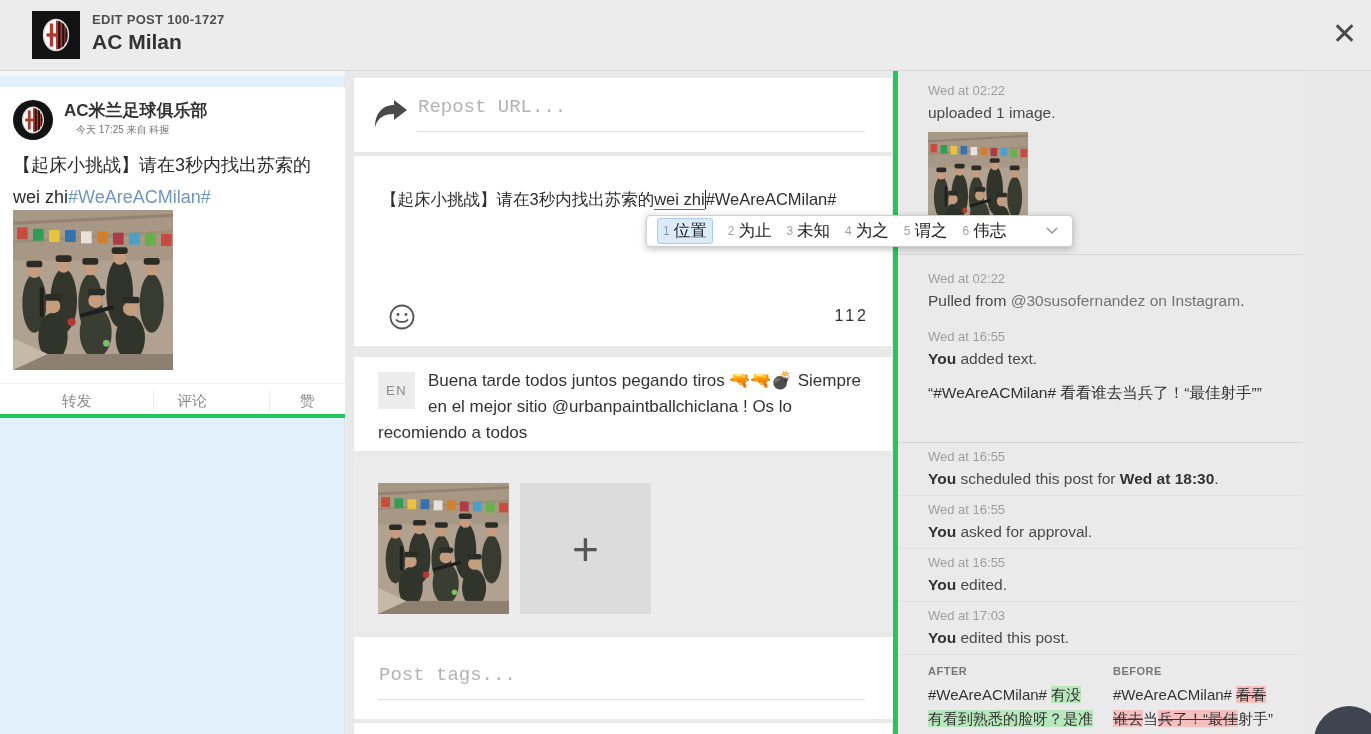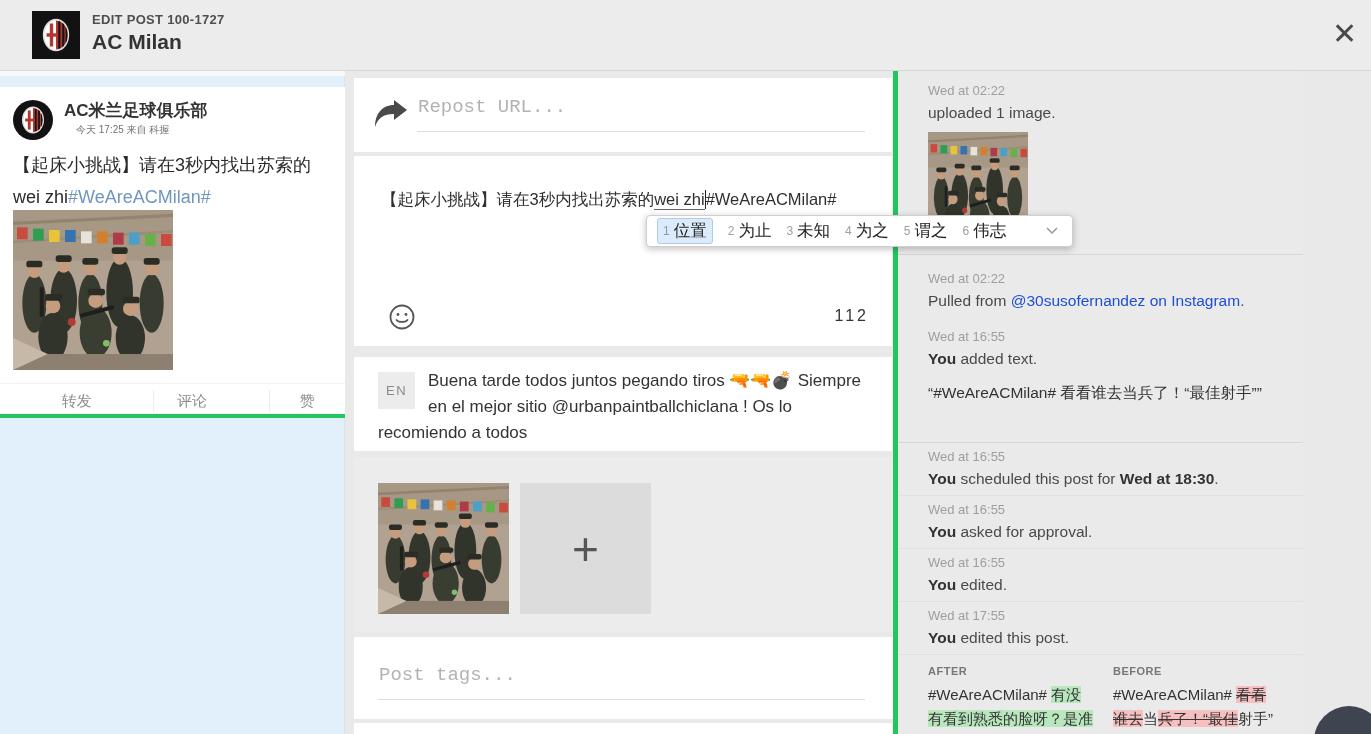--- a/index.html
+++ b/index.html
@@ -60,21 +60,21 @@
   .card-bottom{left:354px;top:723px;width:538px;height:11px;}
 
   
   .right-panel{position:absolute;left:893px;top:71px;width:410px;height:663px;background:#eaeaea;border-left:5px solid #22c55e;overflow:hidden;}
   .entry{padding:8px 24px 10px 30px;}
   .entry.div-strong{border-top:1px solid #d6d6d6;}
   .entry.div-soft{border-top:1px solid #e0e0e0;}
   .e-time{font-size:13px;color:#9e9e9e;margin-bottom:4px;}
   .e-body{font-size:15.5px;color:#4a4a4a;line-height:22px;}
   .e-body .b{font-weight:bold;color:#333;}
-  .e-body .lnk{color:#1d4ed8;cursor:pointer;}
+  .e-body .lnk{color:#737373;cursor:pointer;}
   .e-photo{width:100px;height:112px;margin-top:8px;overflow:hidden;}
   .e-quote{margin-top:12px;font-size:15.5px;color:#333;line-height:22px;}
   .photo-slot svg{width:100%;height:100%;display:block;}
 
   .diff{display:flex;gap:19px;padding:10px 24px 0 30px;border-top:1px solid #e0e0e0;}
   .diff-col{width:198px;}
   .diff-label{font-size:11px;font-weight:bold;color:#777;letter-spacing:.5px;margin-bottom:6px;}
   .diff-text{font-size:15px;line-height:24px;color:#333;}
   .diff-text .del{background:#f6bfc0;text-decoration:line-through;}
   .diff-text .ins{background:#b9e7bd;}
@@ -268,21 +268,21 @@
         </div>
         <div class="entry div-soft" style="padding: 6px 24px 5px 30px;">
           <div class="e-time">Wed at 16:55</div>
           <div class="e-body"><span class="b">You</span><span> asked for approval.</span></div>
         </div>
         <div class="entry div-soft" style="padding: 6px 24px 5px 30px;">
           <div class="e-time">Wed at 16:55</div>
           <div class="e-body"><span class="b">You</span><span> edited.</span></div>
         </div>
         <div class="entry div-soft" style="padding: 6px 24px 5px 30px;">
-          <div class="e-time">Wed at 17:55</div>
+          <div class="e-time">Wed at 17:03</div>
           <div class="e-body"><span class="b">You</span><span> edited this post.</span></div>
         </div>
       </div>
     <div class="diff">
       <div class="diff-col">
         <div class="diff-label">AFTER</div>
         <div class="diff-text"><span>#WeAreACMilan# </span><span class="ins">有没有看到熟悉的脸呀？是准备去</span></div>
       </div>
       <div class="diff-col">
         <div class="diff-label">BEFORE</div>

